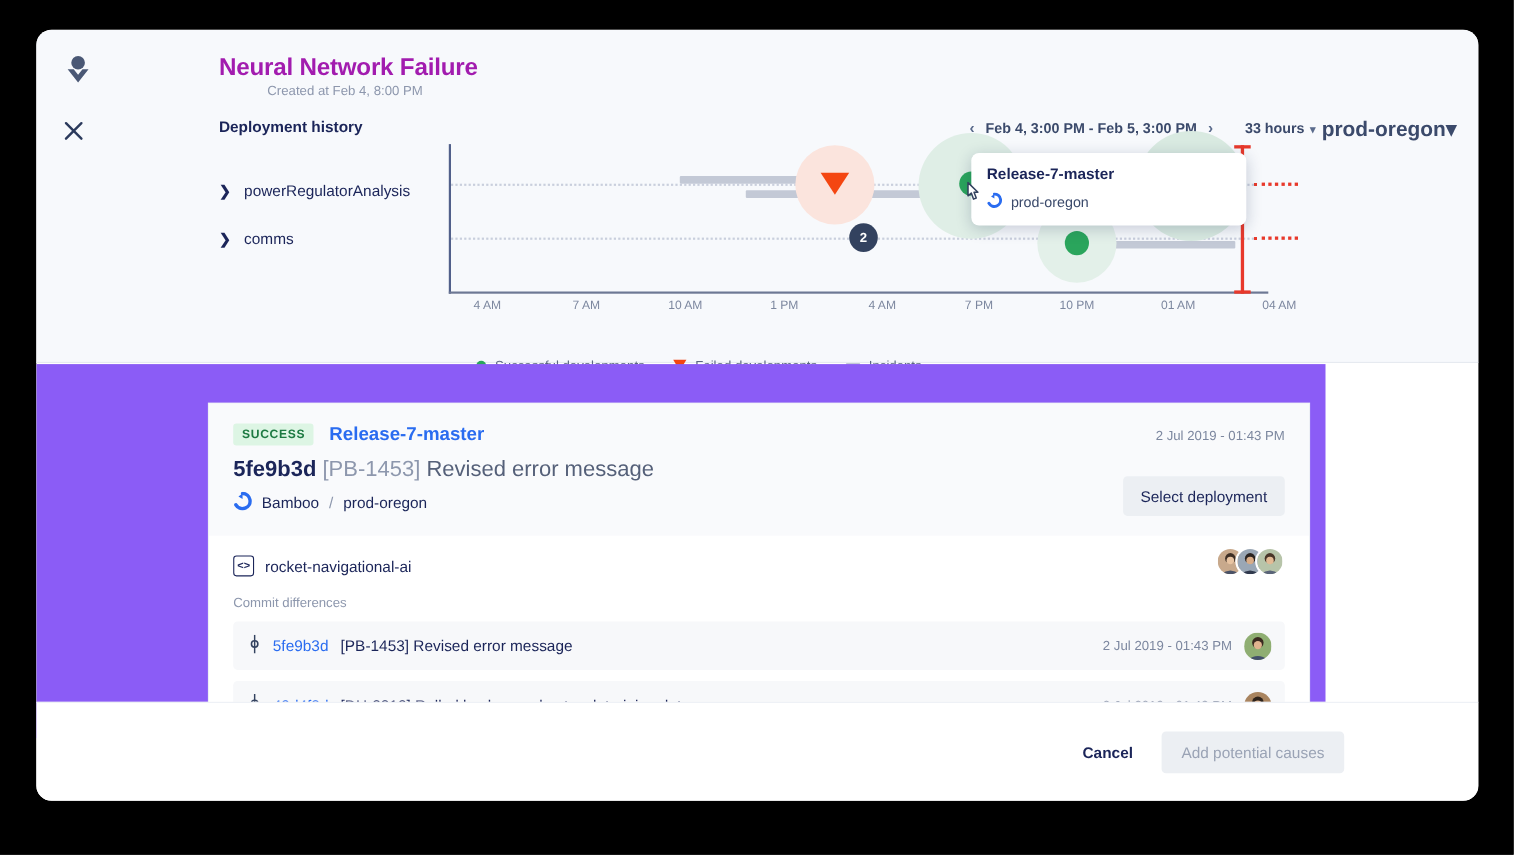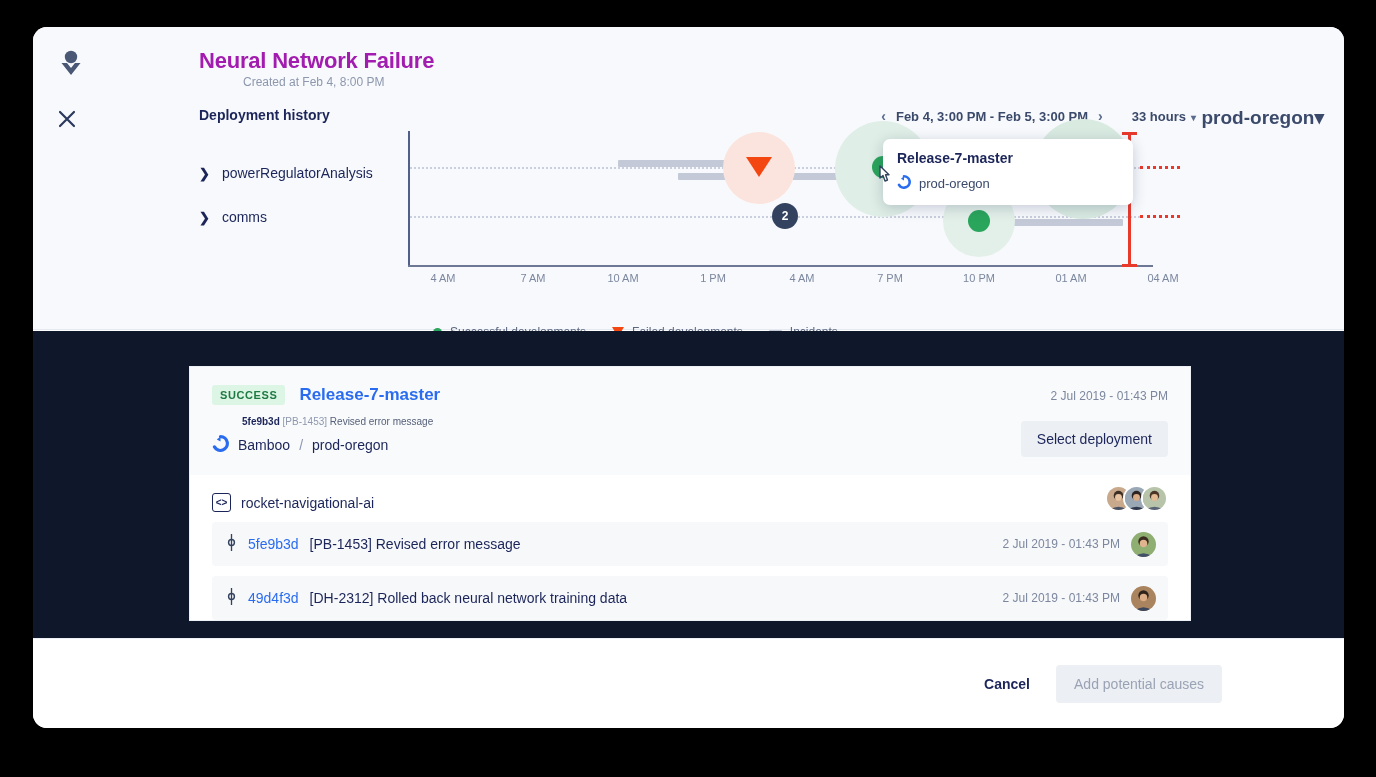--- a/index.html
+++ b/index.html
@@ -119,36 +119,36 @@
     display:flex; align-items:center; gap: 26px;
     font-size: 12px; color:#5b6880;
   }
   .lg { display:flex; align-items:center; gap:8px; }
   .lg-dot { width:9px; height:9px; border-radius:50%; background:#2aa55c; }
   .lg-tri { width:0;height:0;border-left:6px solid transparent;border-right:6px solid transparent;border-top:10px solid #f44611;}
   .lg-bar { width:13px; height:5px; background:#c3c9d6; border-radius:1px;}
 
   
   .body-area {
-    position:absolute; left:0; top:304px; width:1311px; height:340px;
-    background:#0f172a; overflow:hidden;
+    position:absolute; left:0; top:304px; width:1172px; height:340px;
+    background:#8b5cf6; overflow:hidden;
   }
   .card {
     position:absolute; left: 157px; top: 36px; width: 1000px;
     background:#fff; box-shadow: 0 0 0 1px #edf0f5;
   }
   .card-head { background:#f9fafc; padding: 18px 22px 20px 22px; position:relative; }
   .badge-row { display:flex; align-items:center; gap:14px; }
   .badge {
     background:#ddf5e4; color:#1d7a42; font-size:11px; font-weight:bold;
     letter-spacing:.6px; padding: 4px 8px; border-radius:3px;
   }
   .rel-link { font-size:17px; font-weight:bold; color:#2a6cf0; cursor:pointer; }
   .card-time { position:absolute; right: 22px; top: 22px; font-size:12px; color:#7c879f; }
-  .commit-line { margin-top: 11px; font-size:10px; color:#4b5costume;margin-left:30px; }
+  .commit-line { margin-top: 11px; font-size:20px; color:#4b5costume; }
   .commit-line { color:#556079; }
   .sha-strong { font-weight:bold; color:#1b2559; }
   .dim { color:#8d97ad; }
   .env-label { margin-top: 20px; font-size:12px; color:#8d97ad; }
   .env-row { margin-top: 8px; display:flex; align-items:center; gap:9px; font-size:14px; color:#1b2559; }
   .sel-btn {
     position:absolute; right: 22px; bottom: 18px;
     background:#eceff3; color:#1b2559; border:none; border-radius:4px;
     font-size:14px; padding: 10px 16px; cursor:pointer;
     font-family:"Liberation Sans", sans-serif;
@@ -369,20 +369,21 @@
           <span class="av">
             <svg width="23" height="23" viewBox="0 0 24 24">
                 <rect width="24" height="24" fill="#b7c4a9"></rect>
                 <circle cx="12" cy="9" r="5" fill="#4a3628"></circle>
                 <circle cx="12" cy="11" r="3.6" fill="#e3bb95"></circle>
                 <path d="M3 24 q9-7 18 0Z" fill="#5a6478"></path>
               </svg>
           </span>
         </div>
 
+        <div class="commit-diff-label">Commit differences</div>
 
         <div class="commit-row">
           <span>
             <svg width="11" height="17" viewBox="0 0 11 18">
               <path d="M5.5 0 L5.5 18" stroke="#33425f" stroke-width="1.4"></path>
               <circle cx="5.5" cy="9" r="3.1" fill="none" stroke="#33425f" stroke-width="1.5"></circle>
             </svg>
           </span>
           <span class="c-link">5fe9b3d</span>
           <span class="c-txt">[PB-1453] Revised error message</span>

